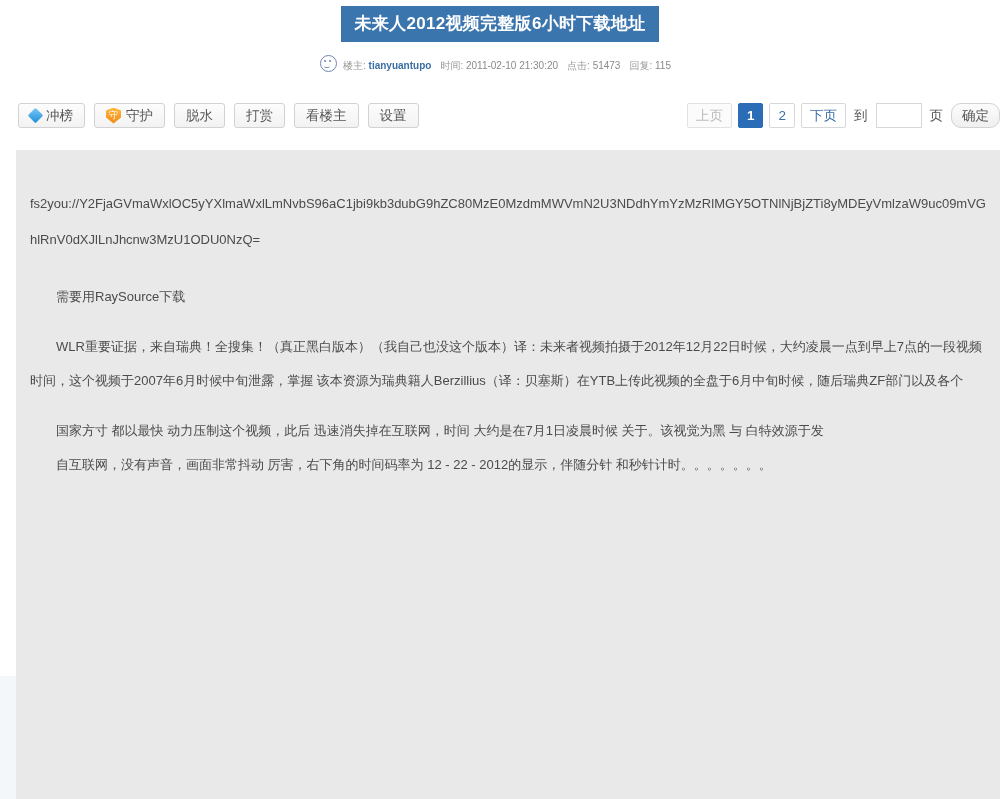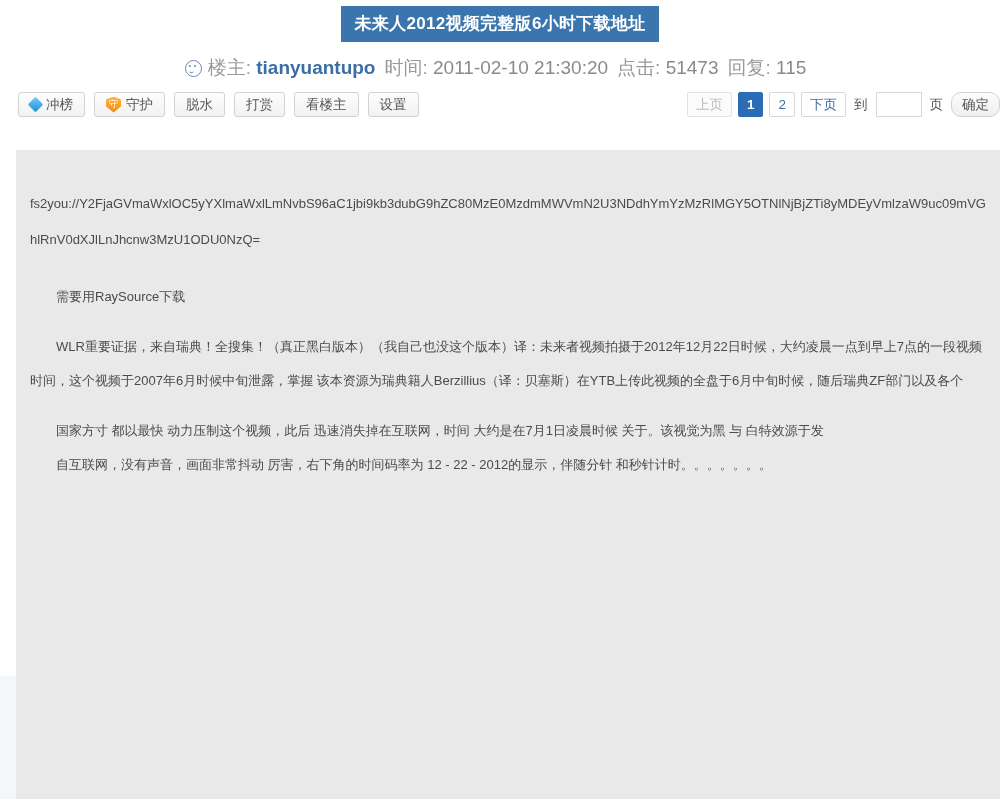--- a/index.html
+++ b/index.html
@@ -39,21 +39,21 @@
     font-weight: bold;
     line-height: 1;
     padding: 9px 14px 10px 14px;
     letter-spacing: 0.3px;
     white-space: nowrap;
   }
 
   
   .meta-row {
     text-align: center;
-    font-size: 19px;
+    font-size: 10px;
     color: #8a8a8a;
     padding-top: 15px;
     height: 26px;
     white-space: nowrap;
   }
   .meta-row .seg { margin-right: 9px; }
   .meta-icon {
     display: inline-block;
     width: 15px;
     height: 15px;
@@ -88,21 +88,21 @@
   .meta-author {
     color: #3b6ea5;
     font-weight: bold;
   }
   .meta-val { color: #8a8a8a; }
 
   
   .toolbar {
     position: relative;
     height: 40px;
-    margin-top: 8px;
+    margin-top: 19px;
     padding: 0 16px;
     box-sizing: border-box;
   }
   .toolbar-left {
     position: absolute;
     left: 18px;
     top: 3px;
     display: flex;
     align-items: center;
     gap: 9px;

